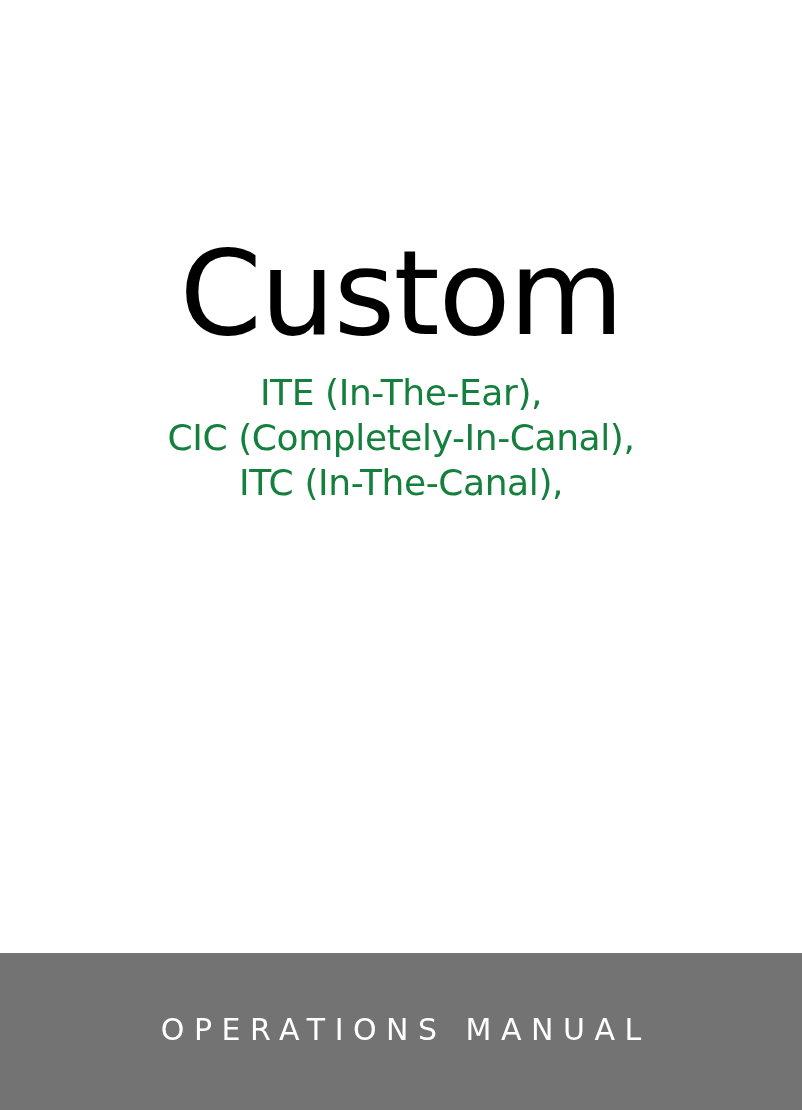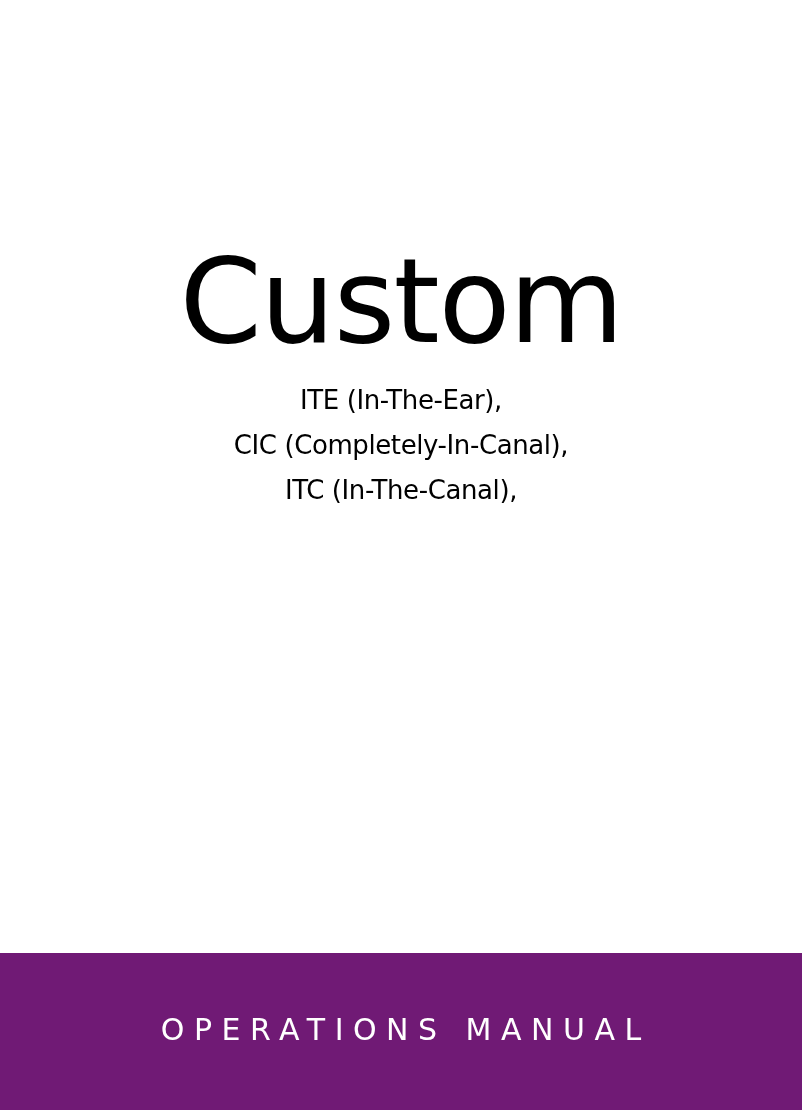--- a/index.html
+++ b/index.html
@@ -21,21 +21,21 @@
     height: 1110px;
     background: #ffffff;
     box-sizing: border-box;
     overflow: hidden;
   }
 
   
   .cover-text-block {
     position: absolute;
     left: 0;
-    top: 250px;
+    top: 242px;
     width: 802px;
     text-align: center;
   }
 
   .cover-title {
     font-family: "DejaVu Sans", sans-serif;
     font-size: 118px;
     font-weight: 400;
     line-height: 0.88;
     letter-spacing: -1.5px;
@@ -53,39 +53,39 @@
   .cover-title .title-line-2 {
     
     letter-spacing: -2.2px;
   }
 
   .cover-subtitle {
     margin: 0;
     padding: 0;
     margin-top: 24px;
     font-family: "DejaVu Sans", sans-serif;
-    font-size: 26px;
+    font-size: 36px;
     font-weight: 400;
     line-height: 45px;
     letter-spacing: -0.4px;
-    color: #000000;
+    color: #15803d;
   }
   .cover-subtitle .sub-line {
     display: block;
     white-space: nowrap;
   }
 
   
   .cover-banner {
     position: absolute;
     left: 0;
     right: 0;
     top: 953px;
     height: 157px;
-    background: #701a75;
+    background: #737373;
     display: flex;
     align-items: center;
     justify-content: center;
   }
 
   .cover-banner-text {
     font-family: "DejaVu Sans", sans-serif;
     font-size: 30px;
     font-weight: 400;
     letter-spacing: 9.5px;

